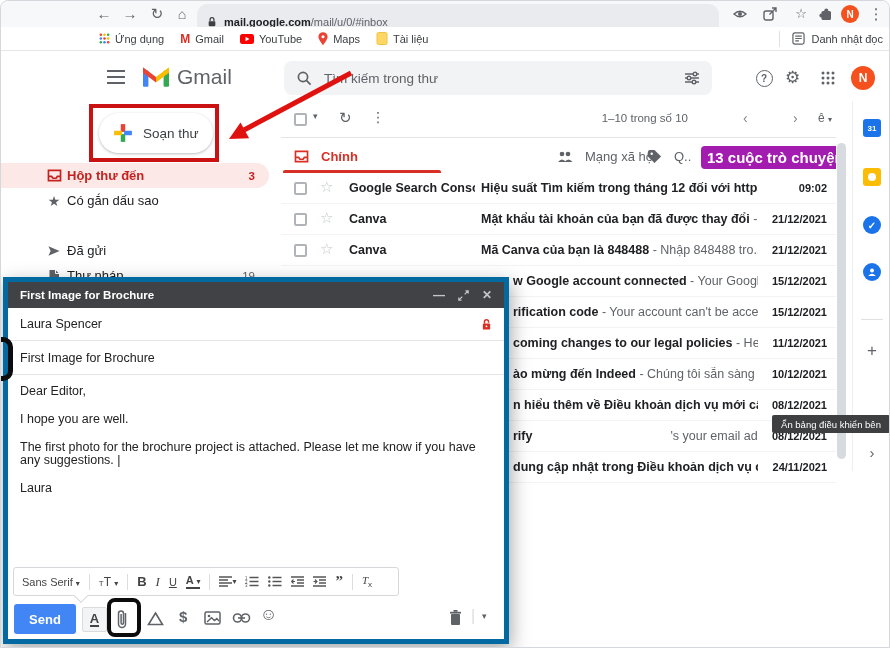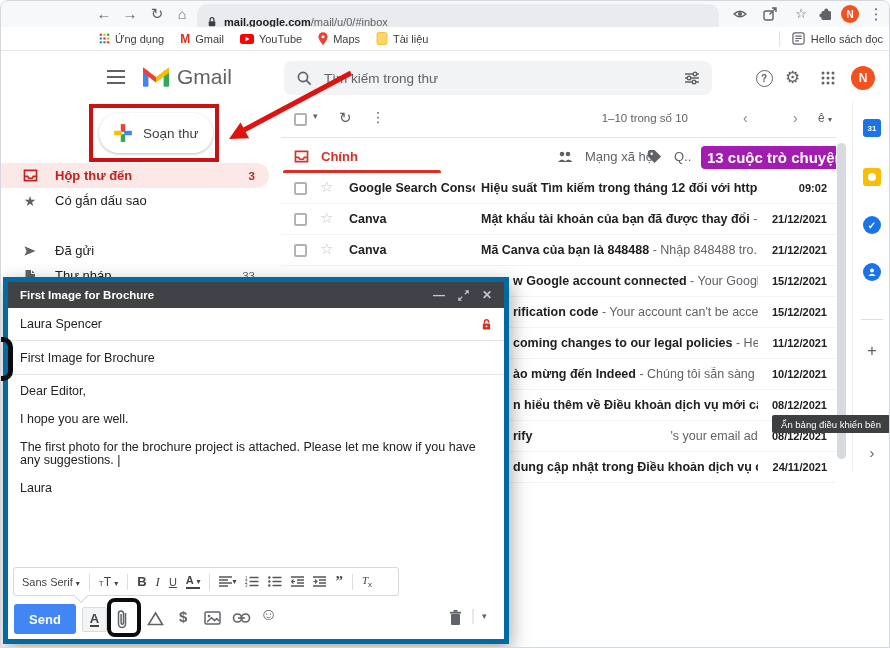--- a/index.html
+++ b/index.html
@@ -37,21 +37,21 @@
   .help-circ{width:17px;height:17px;border:1.6px solid #5f6368;border-radius:50%;font-size:10px;font-weight:bold;
              color:#5f6368;display:flex;align-items:center;justify-content:center}
   .avatar-lg{position:absolute;left:850px;top:65px;width:24px;height:24px;border-radius:50%;background:#f4511e;
              color:#fff;font-size:12px;font-weight:bold;display:flex;align-items:center;justify-content:center;cursor:pointer}
 
   
   .compose-btn{position:absolute;left:98px;top:112px;width:114px;height:40px;background:#fff;border-radius:22px;
                box-shadow:0 1px 3px rgba(60,64,67,.35);display:flex;align-items:center;padding-left:14px;gap:10px;cursor:pointer}
   .compose-btn span{font-size:13.5px;color:#3c4043}
   .redbox-compose{position:absolute;left:88px;top:103px;width:130px;height:58px;border:4px solid #cb1212;z-index:40;pointer-events:none}
-  .sbitem{position:absolute;left:0;width:268px;height:25px;display:flex;align-items:center;padding-left:20px;gap:16px;
+  .sbitem{position:absolute;left:0;width:268px;height:25px;display:flex;align-items:center;padding-left:44px;gap:4px;
           font-size:13px;color:#202124;cursor:pointer}
   .sbitem .cnt{margin-left:auto;margin-right:14px;font-size:11.5px;color:#5f6368}
   .sbitem.active{background:#fce8e6;border-radius:0 16px 16px 0;color:#c5221f;font-weight:bold}
   .sbitem.active .cnt{color:#c5221f;font-weight:bold}
   .sbico{width:18px;display:flex;justify-content:center;color:#5f6368}
   .sbitem.active .sbico{color:#c5221f}
 
   
   .listarea{position:absolute;left:280px;top:100px;width:555px;height:384px;background:#fff;overflow:hidden}
   .ltoolbar{position:absolute;left:0;top:0;width:555px;height:37px;border-bottom:1px solid #e3e5e8}
@@ -207,21 +207,21 @@
       </span>
       <span>Tài liệu</span>
     </span>
     <span style="margin-left:auto;display:flex;align-items:center;gap:6px;margin-right:8px;border-left:1px solid #e0e0e0;padding-left:12px;height:16px" class="bm">
       <span class="ico">
         <svg width="13" height="13" viewBox="0 0 14 14">
             <rect x="1" y="1" width="12" height="12" rx="2" fill="none" stroke="#5f6368" stroke-width="1.3"></rect>
             <path d="M3.5 4.5 h7 M3.5 7 h7 M3.5 9.5 h4" stroke="#5f6368" stroke-width="1.2"></path>
           </svg>
       </span>
-      <span>Hello sách đọc</span>
+      <span>Danh nhật đọc</span>
     </span>
   </div>
 
   <div class="gheader"></div>
   <div class="burger">
       <div></div>
       <div></div>
       <div></div>
     </div>
   <div class="glogo">
@@ -313,21 +313,21 @@
     <span class="cnt"></span>
   </div>
   <div class="sbitem" style="top:262px">
     <span class="sbico ico">
       <svg width="12" height="14" viewBox="0 0 12 14">
           <path d="M1.5 1 h6 l3.5 3.5 V13 H1.5 Z" fill="#5f6368"></path>
           <path d="M7.5 1 V4.5 H11" fill="none" stroke="#fff" stroke-width="1"></path>
         </svg>
     </span>
     <span>Thư nháp</span>
-    <span class="cnt">33</span>
+    <span class="cnt">19</span>
   </div>
 
   <div class="listarea">
     <div class="ltoolbar">
       <span class="ltool-ic" style="left:13px;top:11px"><span class="cb"></span></span>
       <span class="ltool-ic" style="left:32px;top:10px;font-size:9px">▾</span>
       <span class="ltool-ic" style="left:58px;top:8px;font-size:15px">↻</span>
       <span class="ltool-ic" style="left:90px;top:8px;font-size:14px">⋮</span>
       <span class="pgtext">1–10 trong số 10</span>
       <span class="ltool-ic" style="left:462px;top:9px;font-size:14px;color:#80868b">‹</span>

